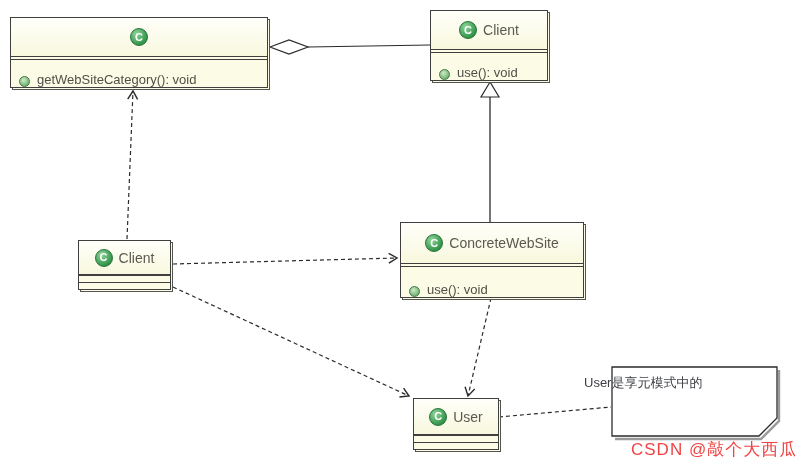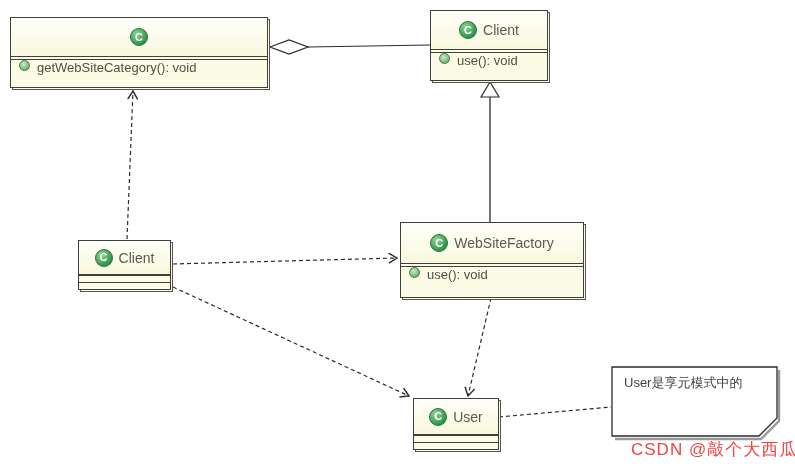--- a/index.html
+++ b/index.html
@@ -8,31 +8,31 @@
   #connectors{position:absolute;left:0;top:0;width:795px;height:471px;}
   .class-box{position:absolute;box-sizing:border-box;background:#fbfbe6;
              border:1px solid #3f3f3f;
              box-shadow:2px 2px 0 -1px #fbfbe6, 2px 2px 0 0 #55554f;
              display:flex;flex-direction:column;}
   .class-header{display:flex;align-items:center;justify-content:center;gap:6px;
                 background:linear-gradient(180deg,#fffffa 0%,#f8f8de 100%);
                 border-bottom:1px solid #3f3f3f;color:#5b5950;font-size:14px;}
   .class-name{white-space:nowrap;}
   .sep{height:2px;background:#fbfbe6;border-bottom:1px solid #3f3f3f;}
-  .method-row{display:flex;align-items:flex-start;gap:7px;padding-left:8px;
+  .method-row{display:flex;align-items:flex-end;gap:7px;padding-left:8px;
               color:#514f46;font-size:13px;flex:1;}
   .class-icon{width:16px;height:16px;border-radius:50%;flex:none;
               background:radial-gradient(circle at 35% 30%,#8fd49a 0%,#2e9145 75%);
               border:1px solid #247337;color:#fff;font-weight:bold;font-size:11px;
               display:flex;align-items:center;justify-content:center;line-height:1;}
   .method-icon{width:9px;height:9px;border-radius:50%;flex:none;
                background:radial-gradient(circle at 40% 35%,#cdeac6 0%,#67ae69 80%);
                border:1px solid #44774a;}
   .empty-comp{height:6px;border-top:1px solid #3f3f3f;}
-  .note-text{position:absolute;left:624px;top:373px;width:152px;color:#3d3f45;
+  .note-text{position:absolute;left:584px;top:373px;width:152px;color:#3d3f45;
              font-size:13px;line-height:20px;}
   .watermark{position:absolute;left:631px;top:438px;width:198px;
              color:#ef4444;font-size:17px;font-weight:normal;letter-spacing:1px;
              text-shadow:1.5px 1.5px 0 #ffffff;white-space:nowrap;}
 </style>
 </head>
 <body>
 
 <div id="stage">
 
@@ -97,21 +97,21 @@
       <span class="class-icon">C</span>
       <span class="class-name">Client</span>
     </div>
     <div class="empty-comp"></div>
     <div class="empty-comp"></div>
   </div>
 
   <div class="class-box" style="left:400px;top:222px;width:184px;height:76px;">
     <div class="class-header" style="height:40px;">
       <span class="class-icon">C</span>
-      <span class="class-name">WebSiteFactory</span>
+      <span class="class-name">ConcreteWebSite</span>
     </div>
     <div class="sep"></div>
     <div class="method-row">
       <span class="method-icon"></span>
       <span class="method-label">use(): void</span>
     </div>
   </div>
 
   <div class="class-box" style="left:413px;top:398px;width:86px;height:52px;">
     <div class="class-header" style="height:35px;">

